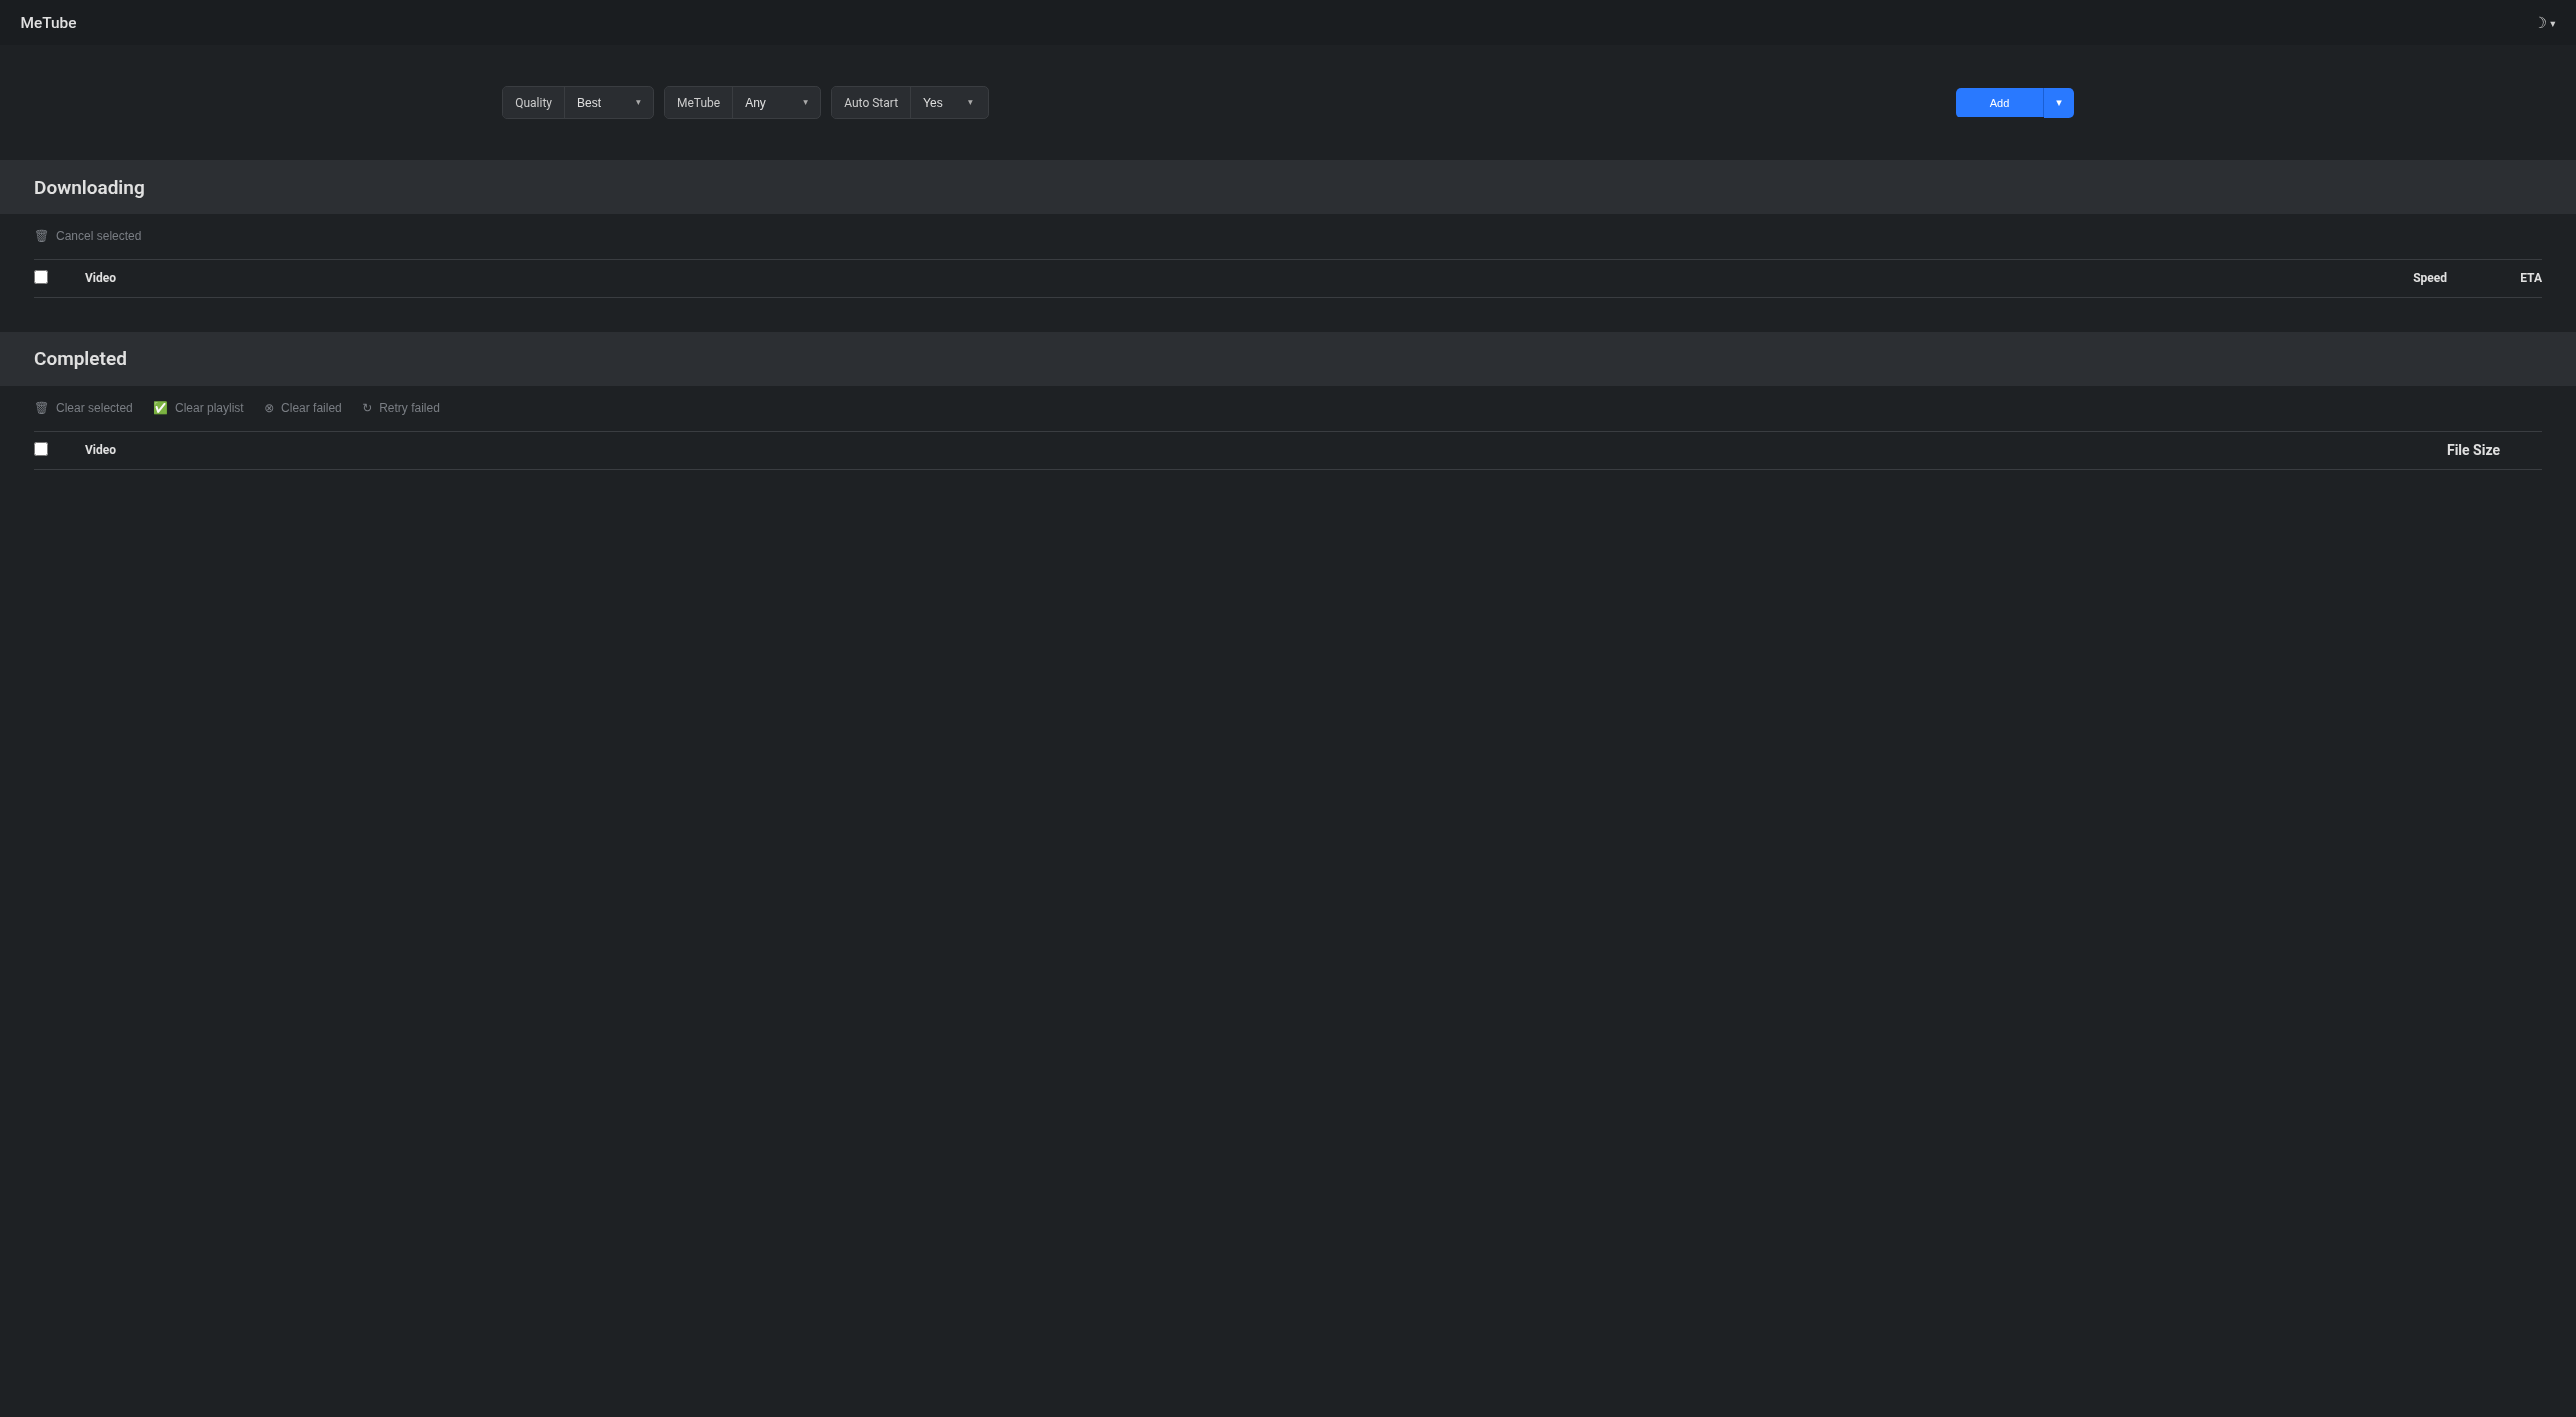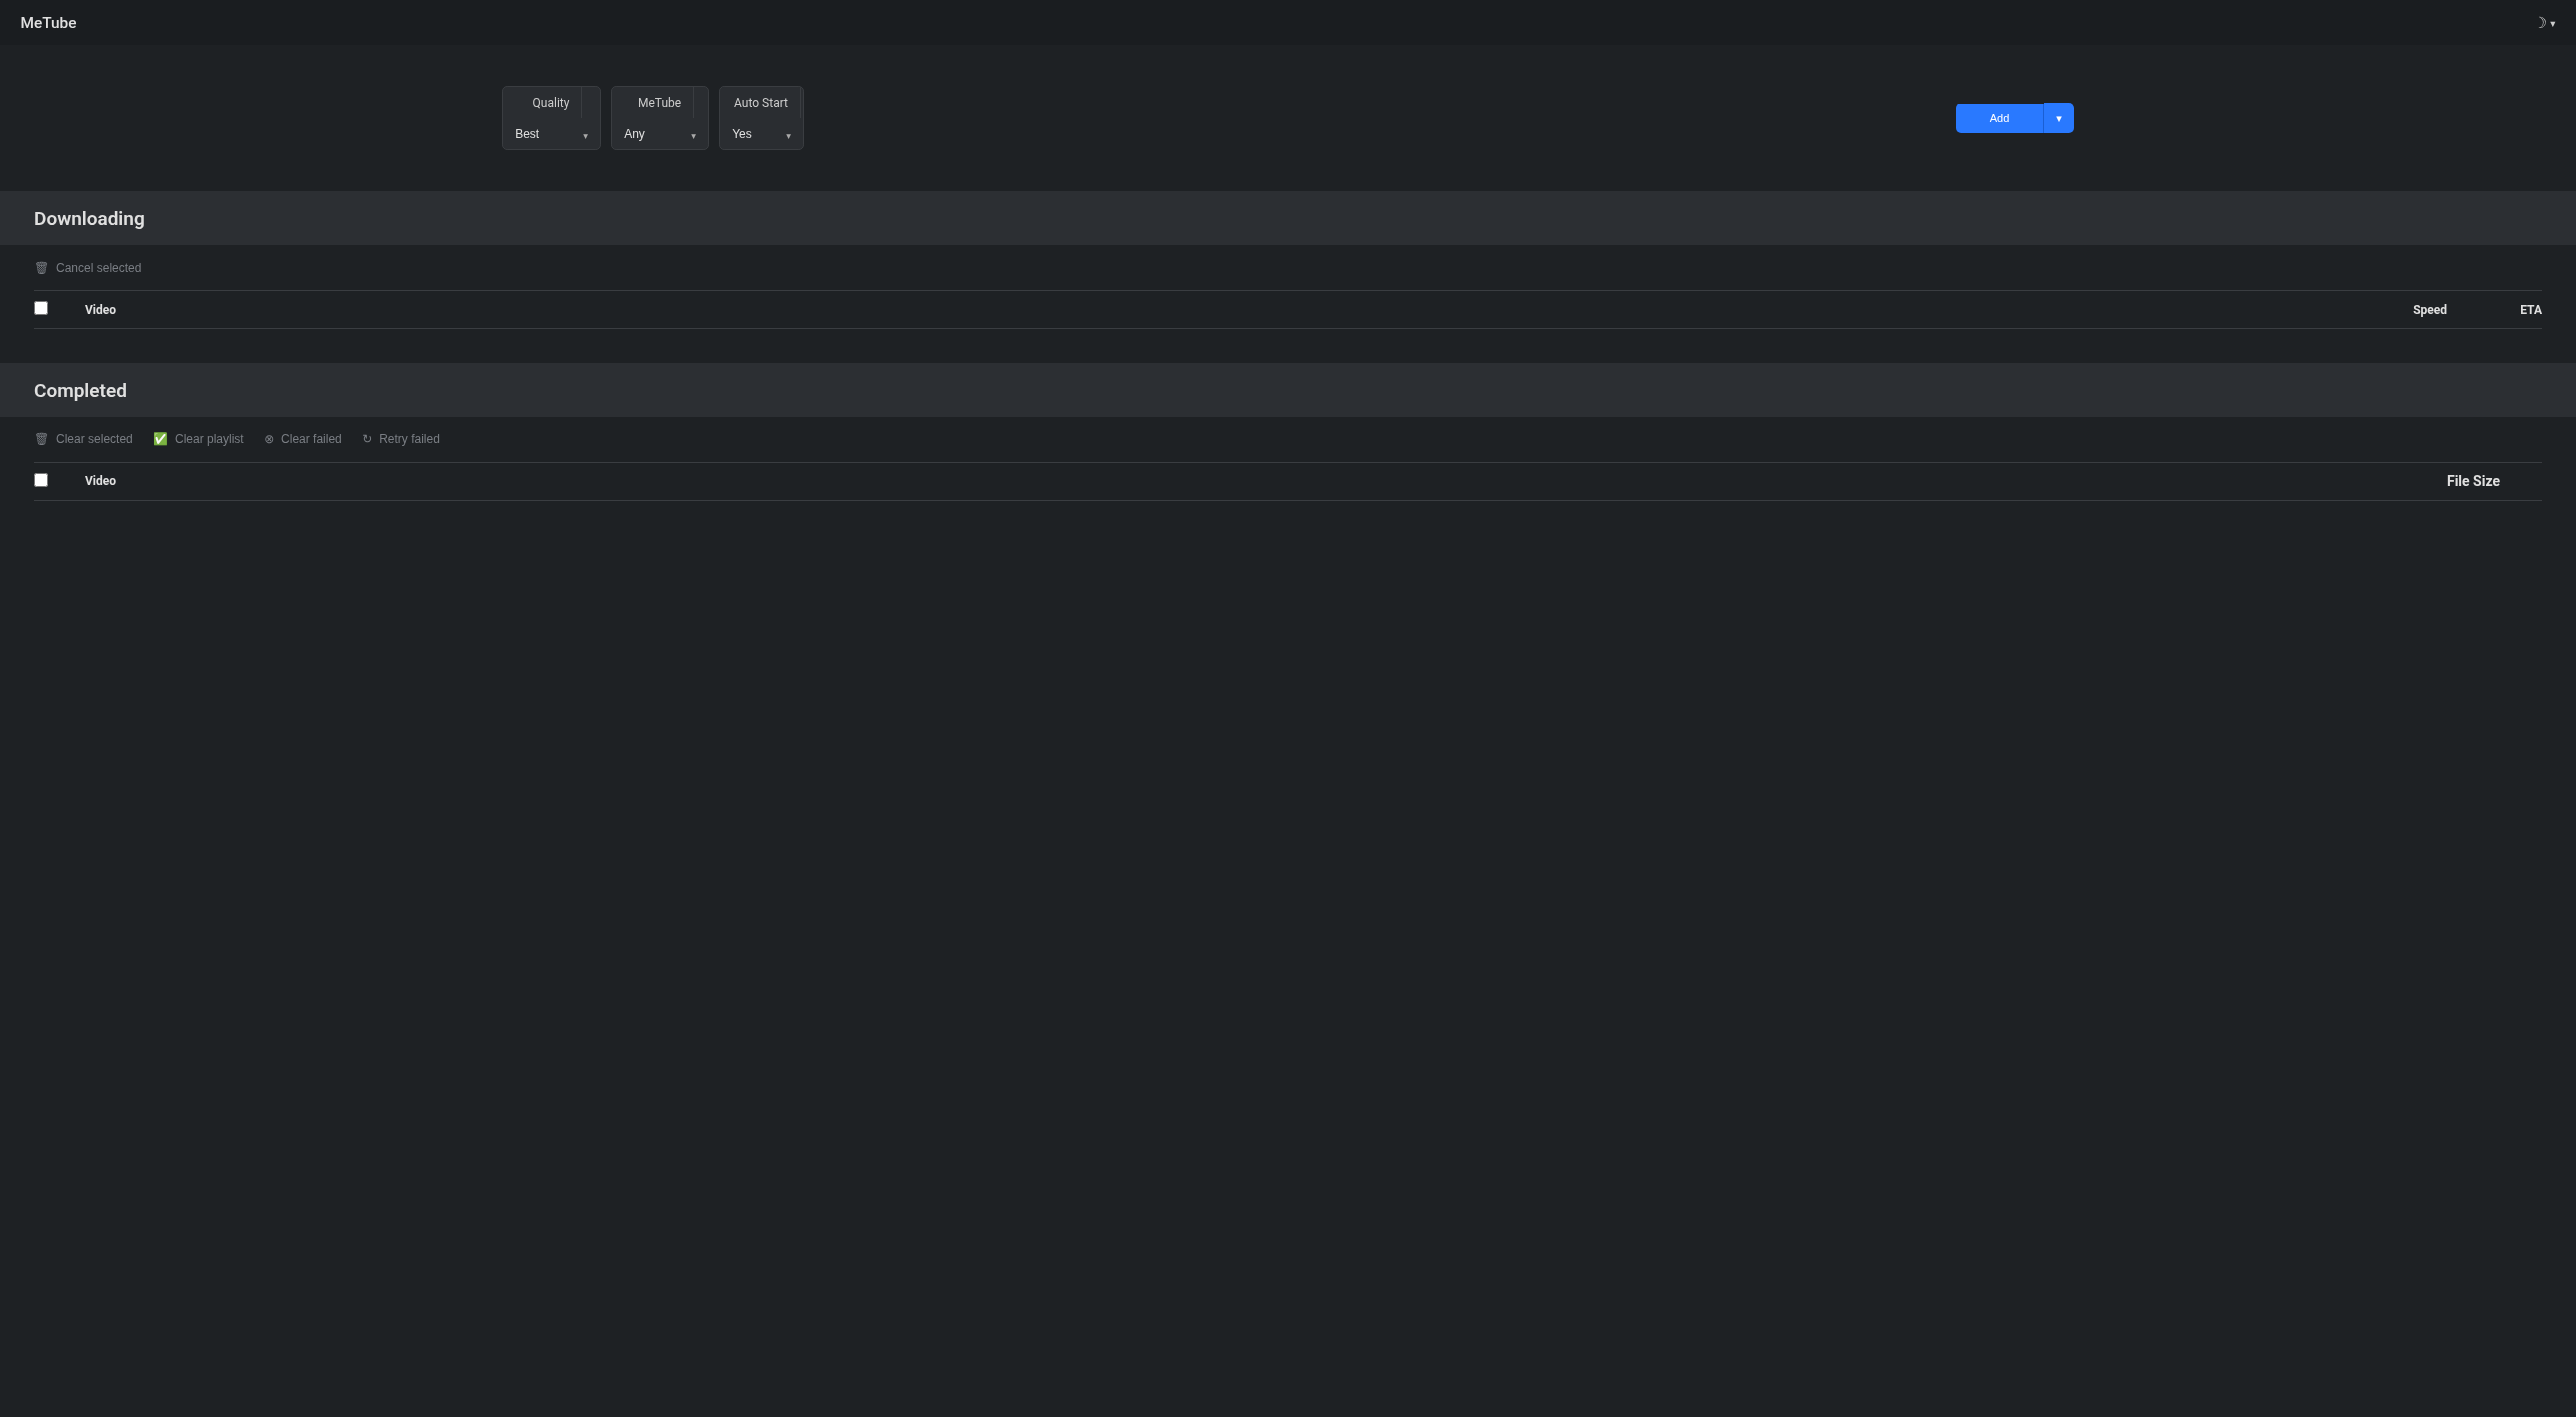--- a/index.html
+++ b/index.html
@@ -70,40 +70,39 @@
       width: 62%;
     }
 
     .select-group {
       display: flex;
       align-items: center;
       border: 0.9px solid #3a3d41;
       border-radius: 5.1px;
       overflow: hidden;
       background-color: #2a2d31;
-      flex-direction: column;
     }
     .select-label {
       padding: 8.6px 12px;
       font-size: 12px;
       color: #ccc;
       white-space: nowrap;
       border-right: 0.9px solid #3a3d41;
       background-color: #2a2d31;
     }
     .select-control {
       display: flex;
-      align-items: flex-end;
+      align-items: flex-start;
       padding: 8.6px 12px;
       font-size: 12px;
       color: #e0e0e0;
       background: none;
       border: none;
       cursor: pointer;
-      gap: 17px;
+      gap: 8px;
       min-width: 77px;
     }
     .select-control select {
       background: none;
       border: none;
       color: #e0e0e0;
       font-size: 12px;
       cursor: pointer;
       outline: none;
       appearance: none;

